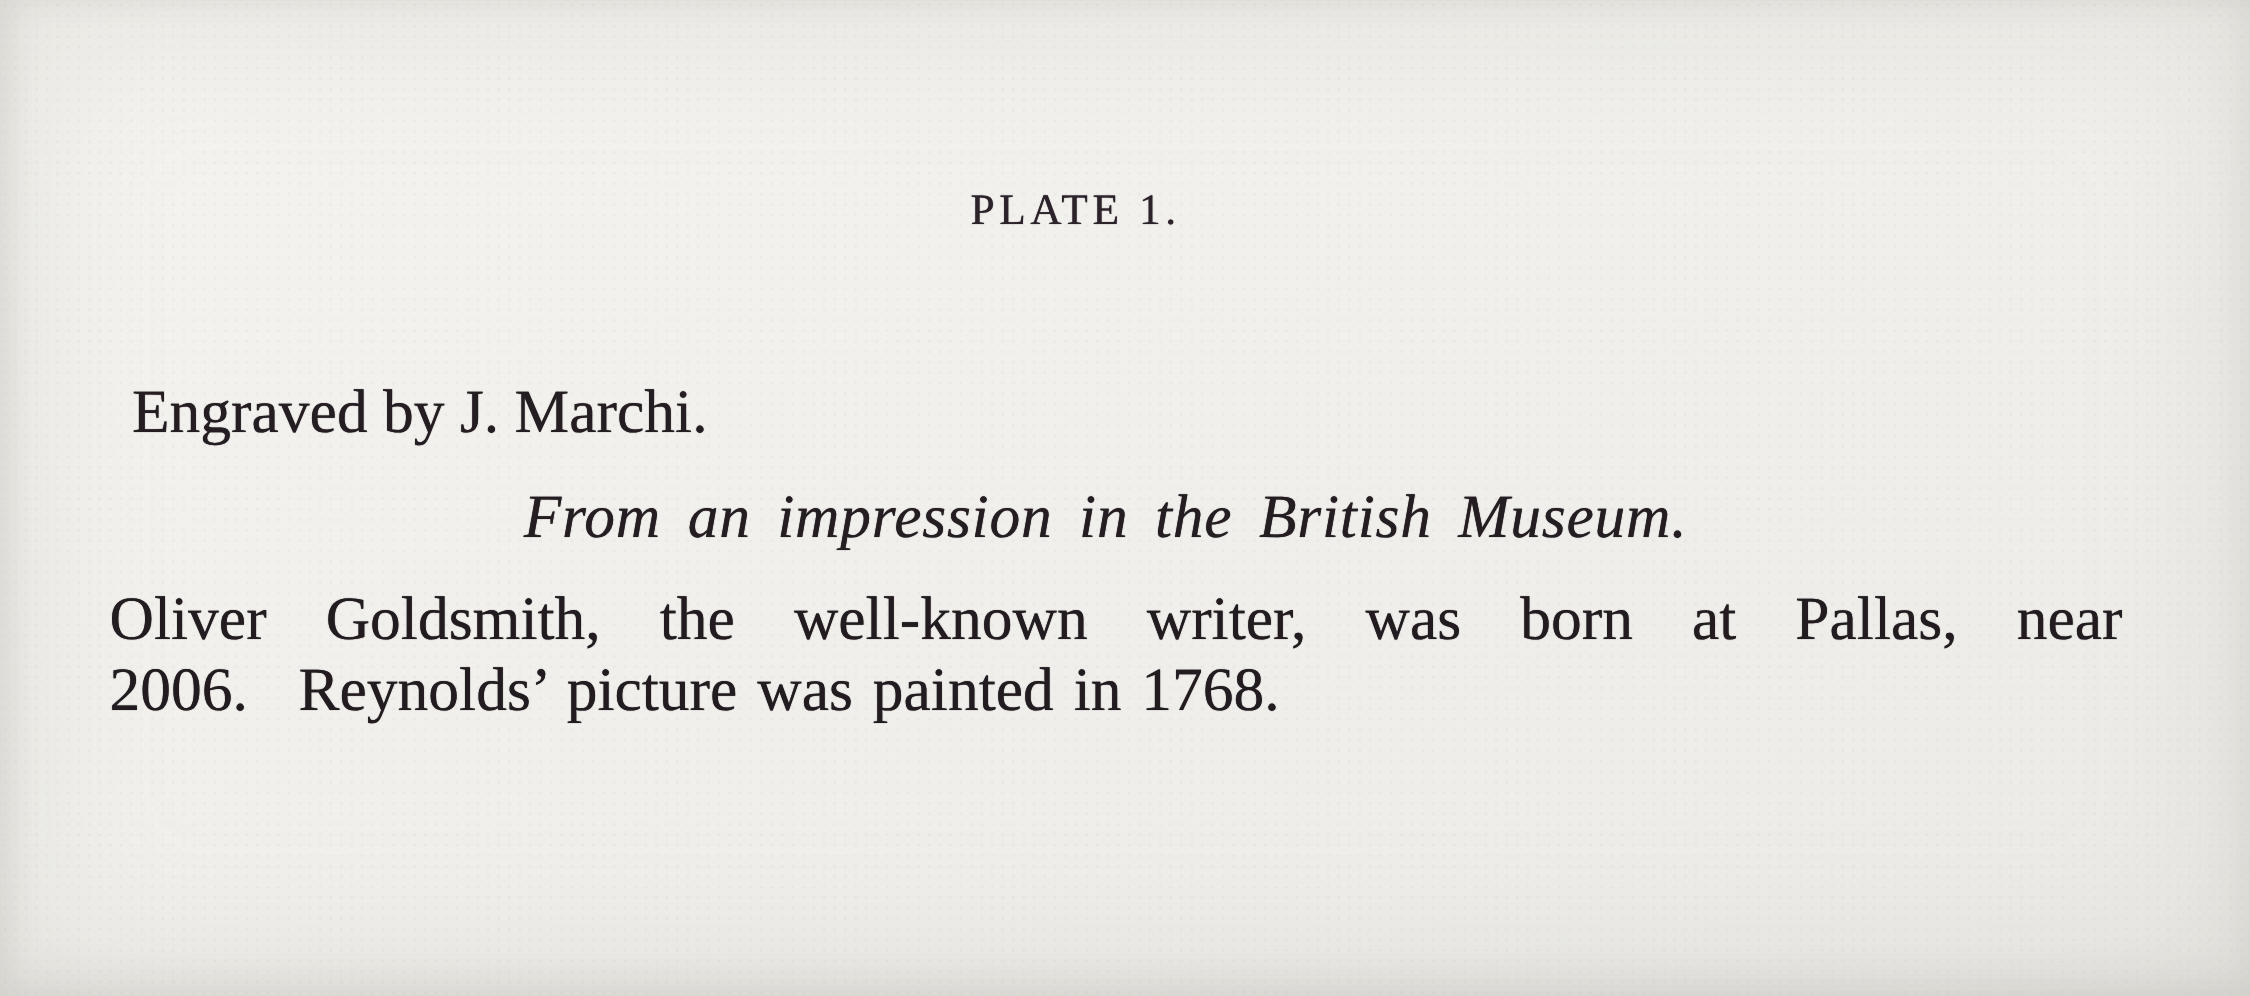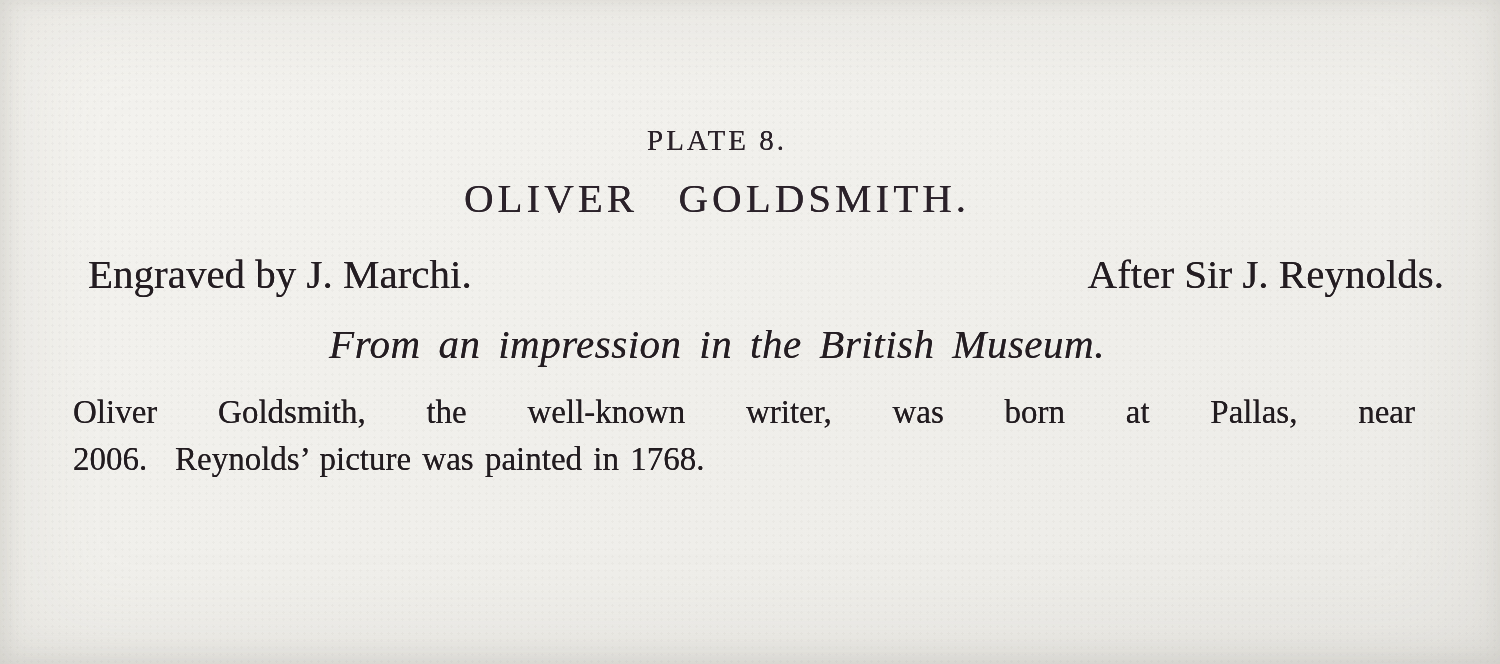--- a/index.html
+++ b/index.html
@@ -58,48 +58,47 @@
     justify-content: space-between;
     font-size: 41px;
     gap: 18px;
   }
   .provenance {
     top: 320px;
     font-style: italic;
     font-size: 41px;
     letter-spacing: 0.5px;
     word-spacing: 7px;
+    margin-left: 20px;
   }
   .body-text {
     position: absolute;
     top: 389px;
     left: 73px;
     width: 1342px;
-    font-size: 33px;
+    font-size: 41px;
     line-height: 47px;
     word-spacing: 3px;
     color: #221c20;
   }
   .line-just {
     text-align: justify;
     text-align-last: justify;
   }
 </style>
 </head>
 <body>
 
 <div class="page">
 
-  <div class="center-col plate">PLATE 8.</div>
+  <div class="center-col plate">PLATE 1.</div>
 
-  <div class="center-col title">OLIVER GOLDSMITH.</div>
 
   <div class="credits">
     <span>Engraved by J. Marchi.</span>
-    <span>After Sir J. Reynolds.</span>
   </div>
 
   <div class="center-col provenance">From an impression in the British Museum.</div>
 
   <div class="body-text">
     <div class="line-just">Oliver Goldsmith, the well-known writer, was born at Pallas, near</div>
     <div>2006.  Reynolds’ picture was painted in 1768.</div>
   </div>
 
   <div class="vignette"></div>

